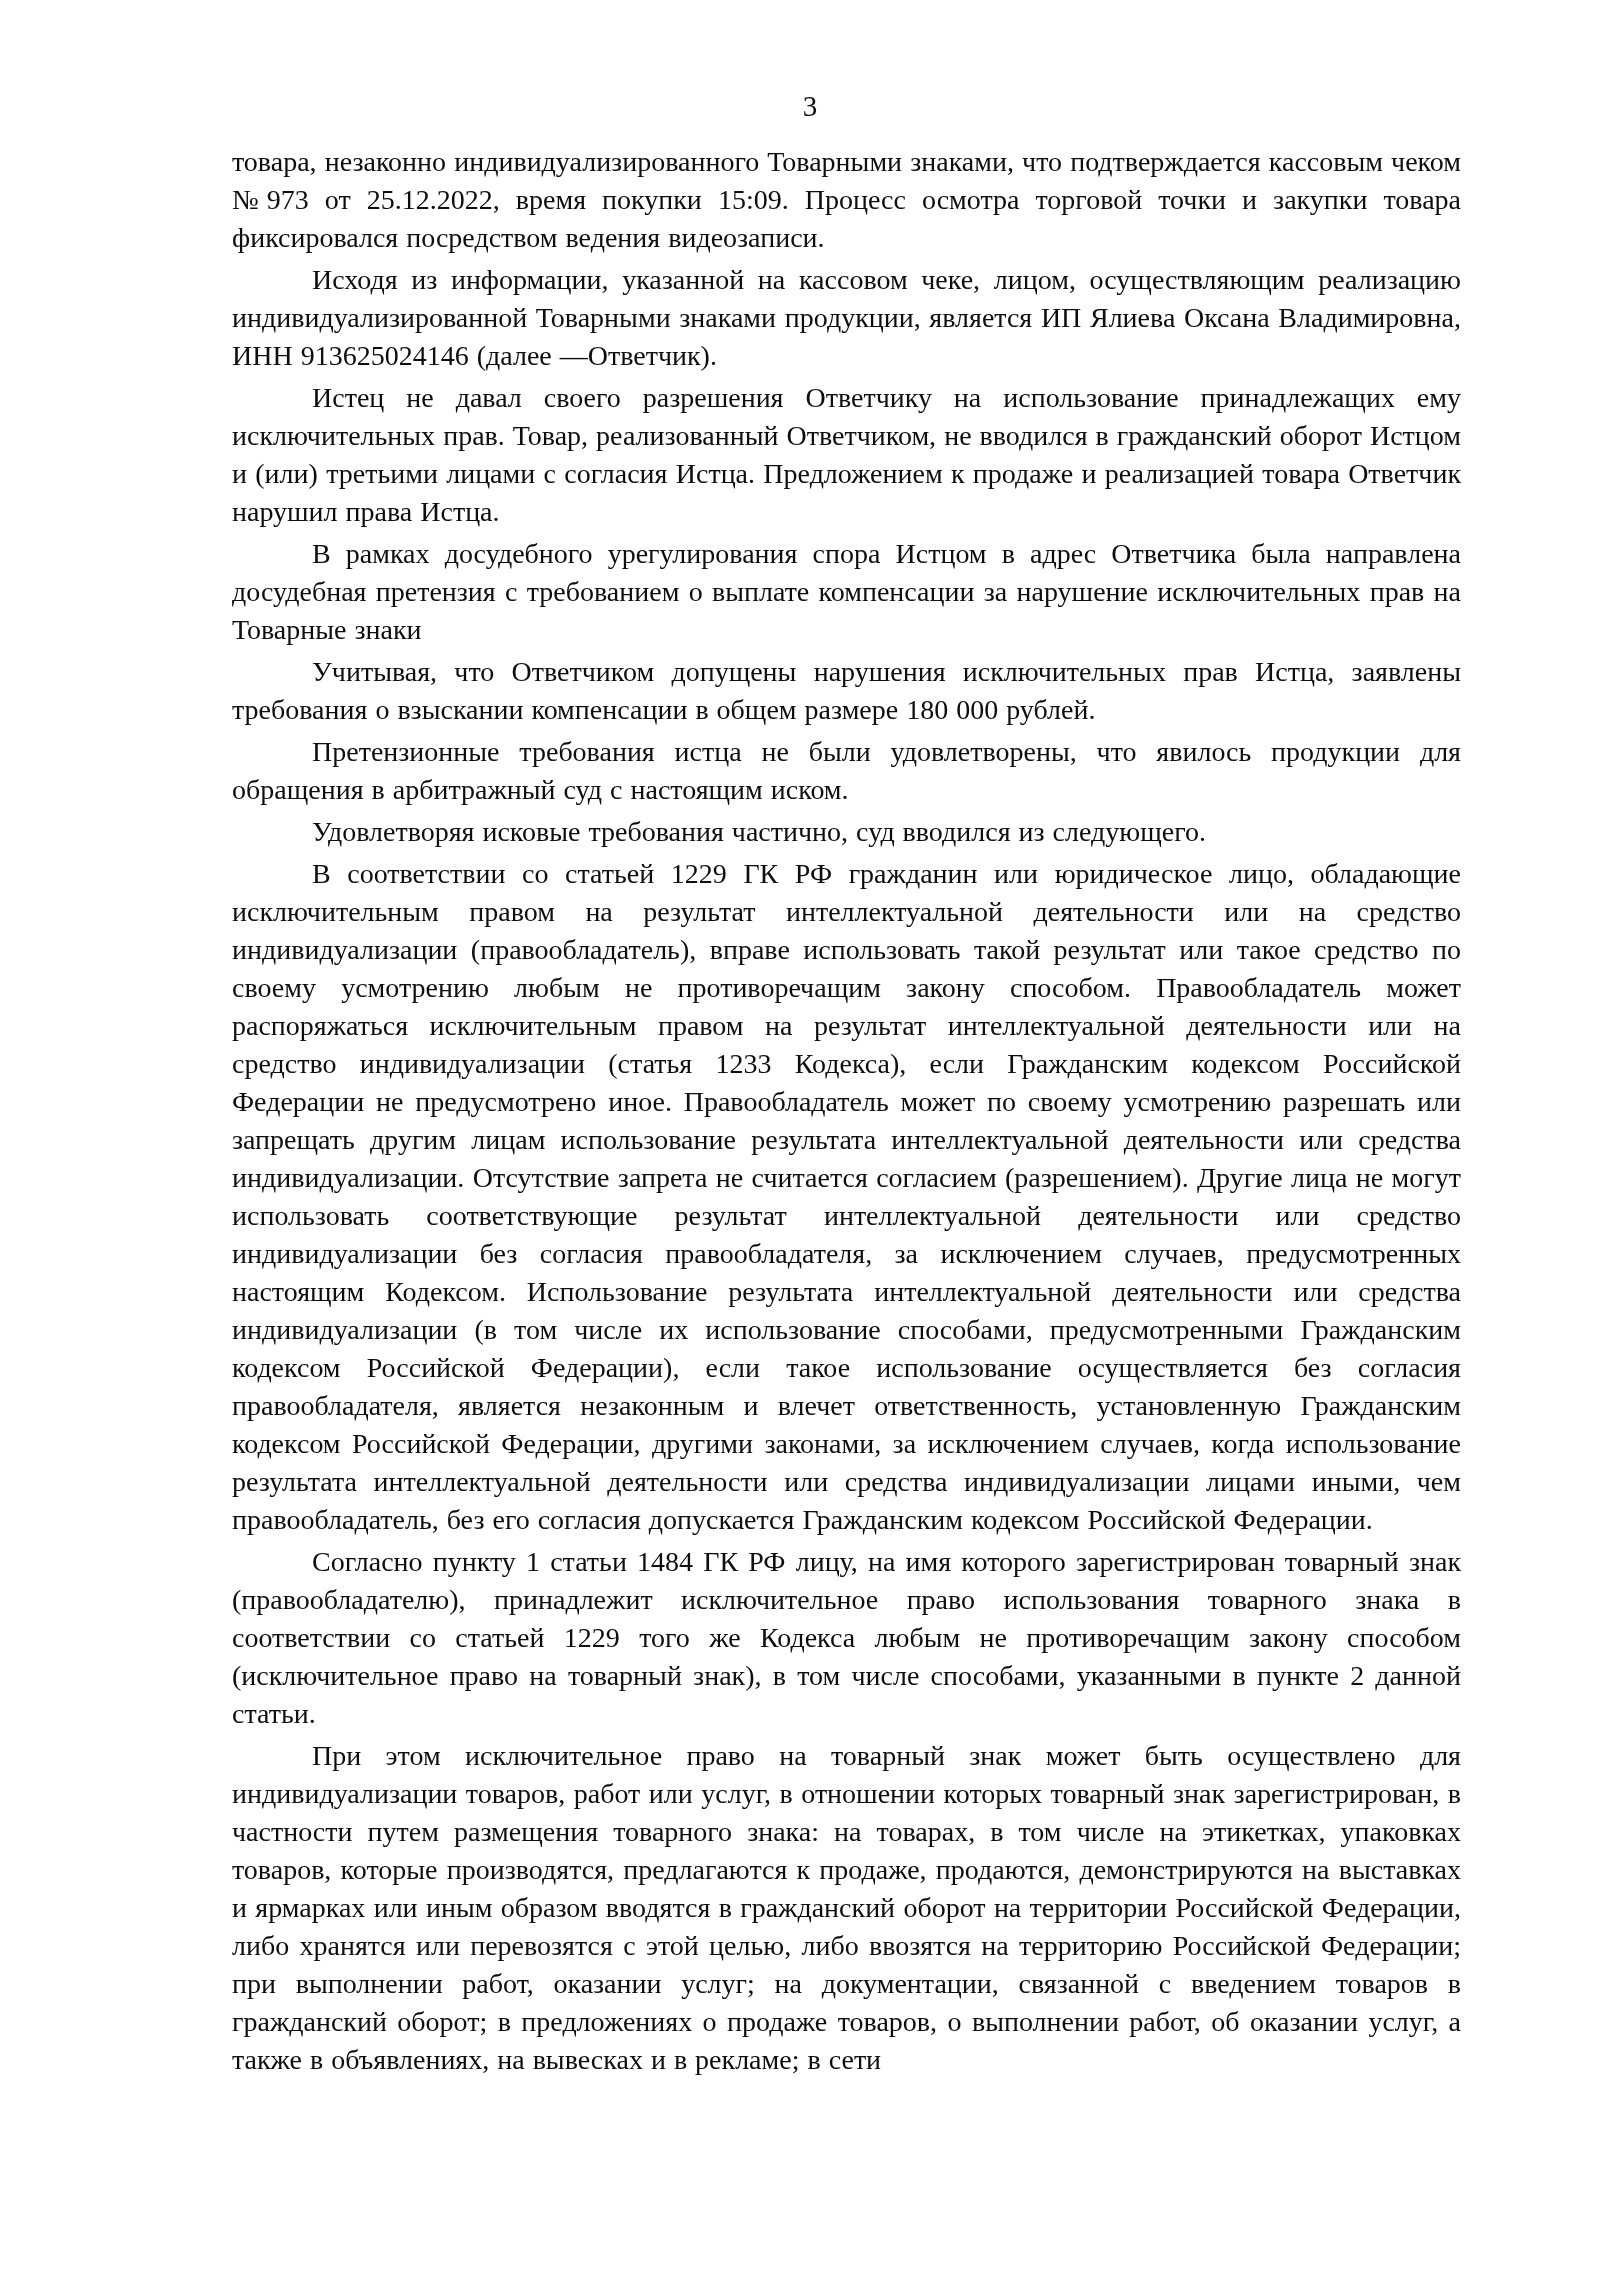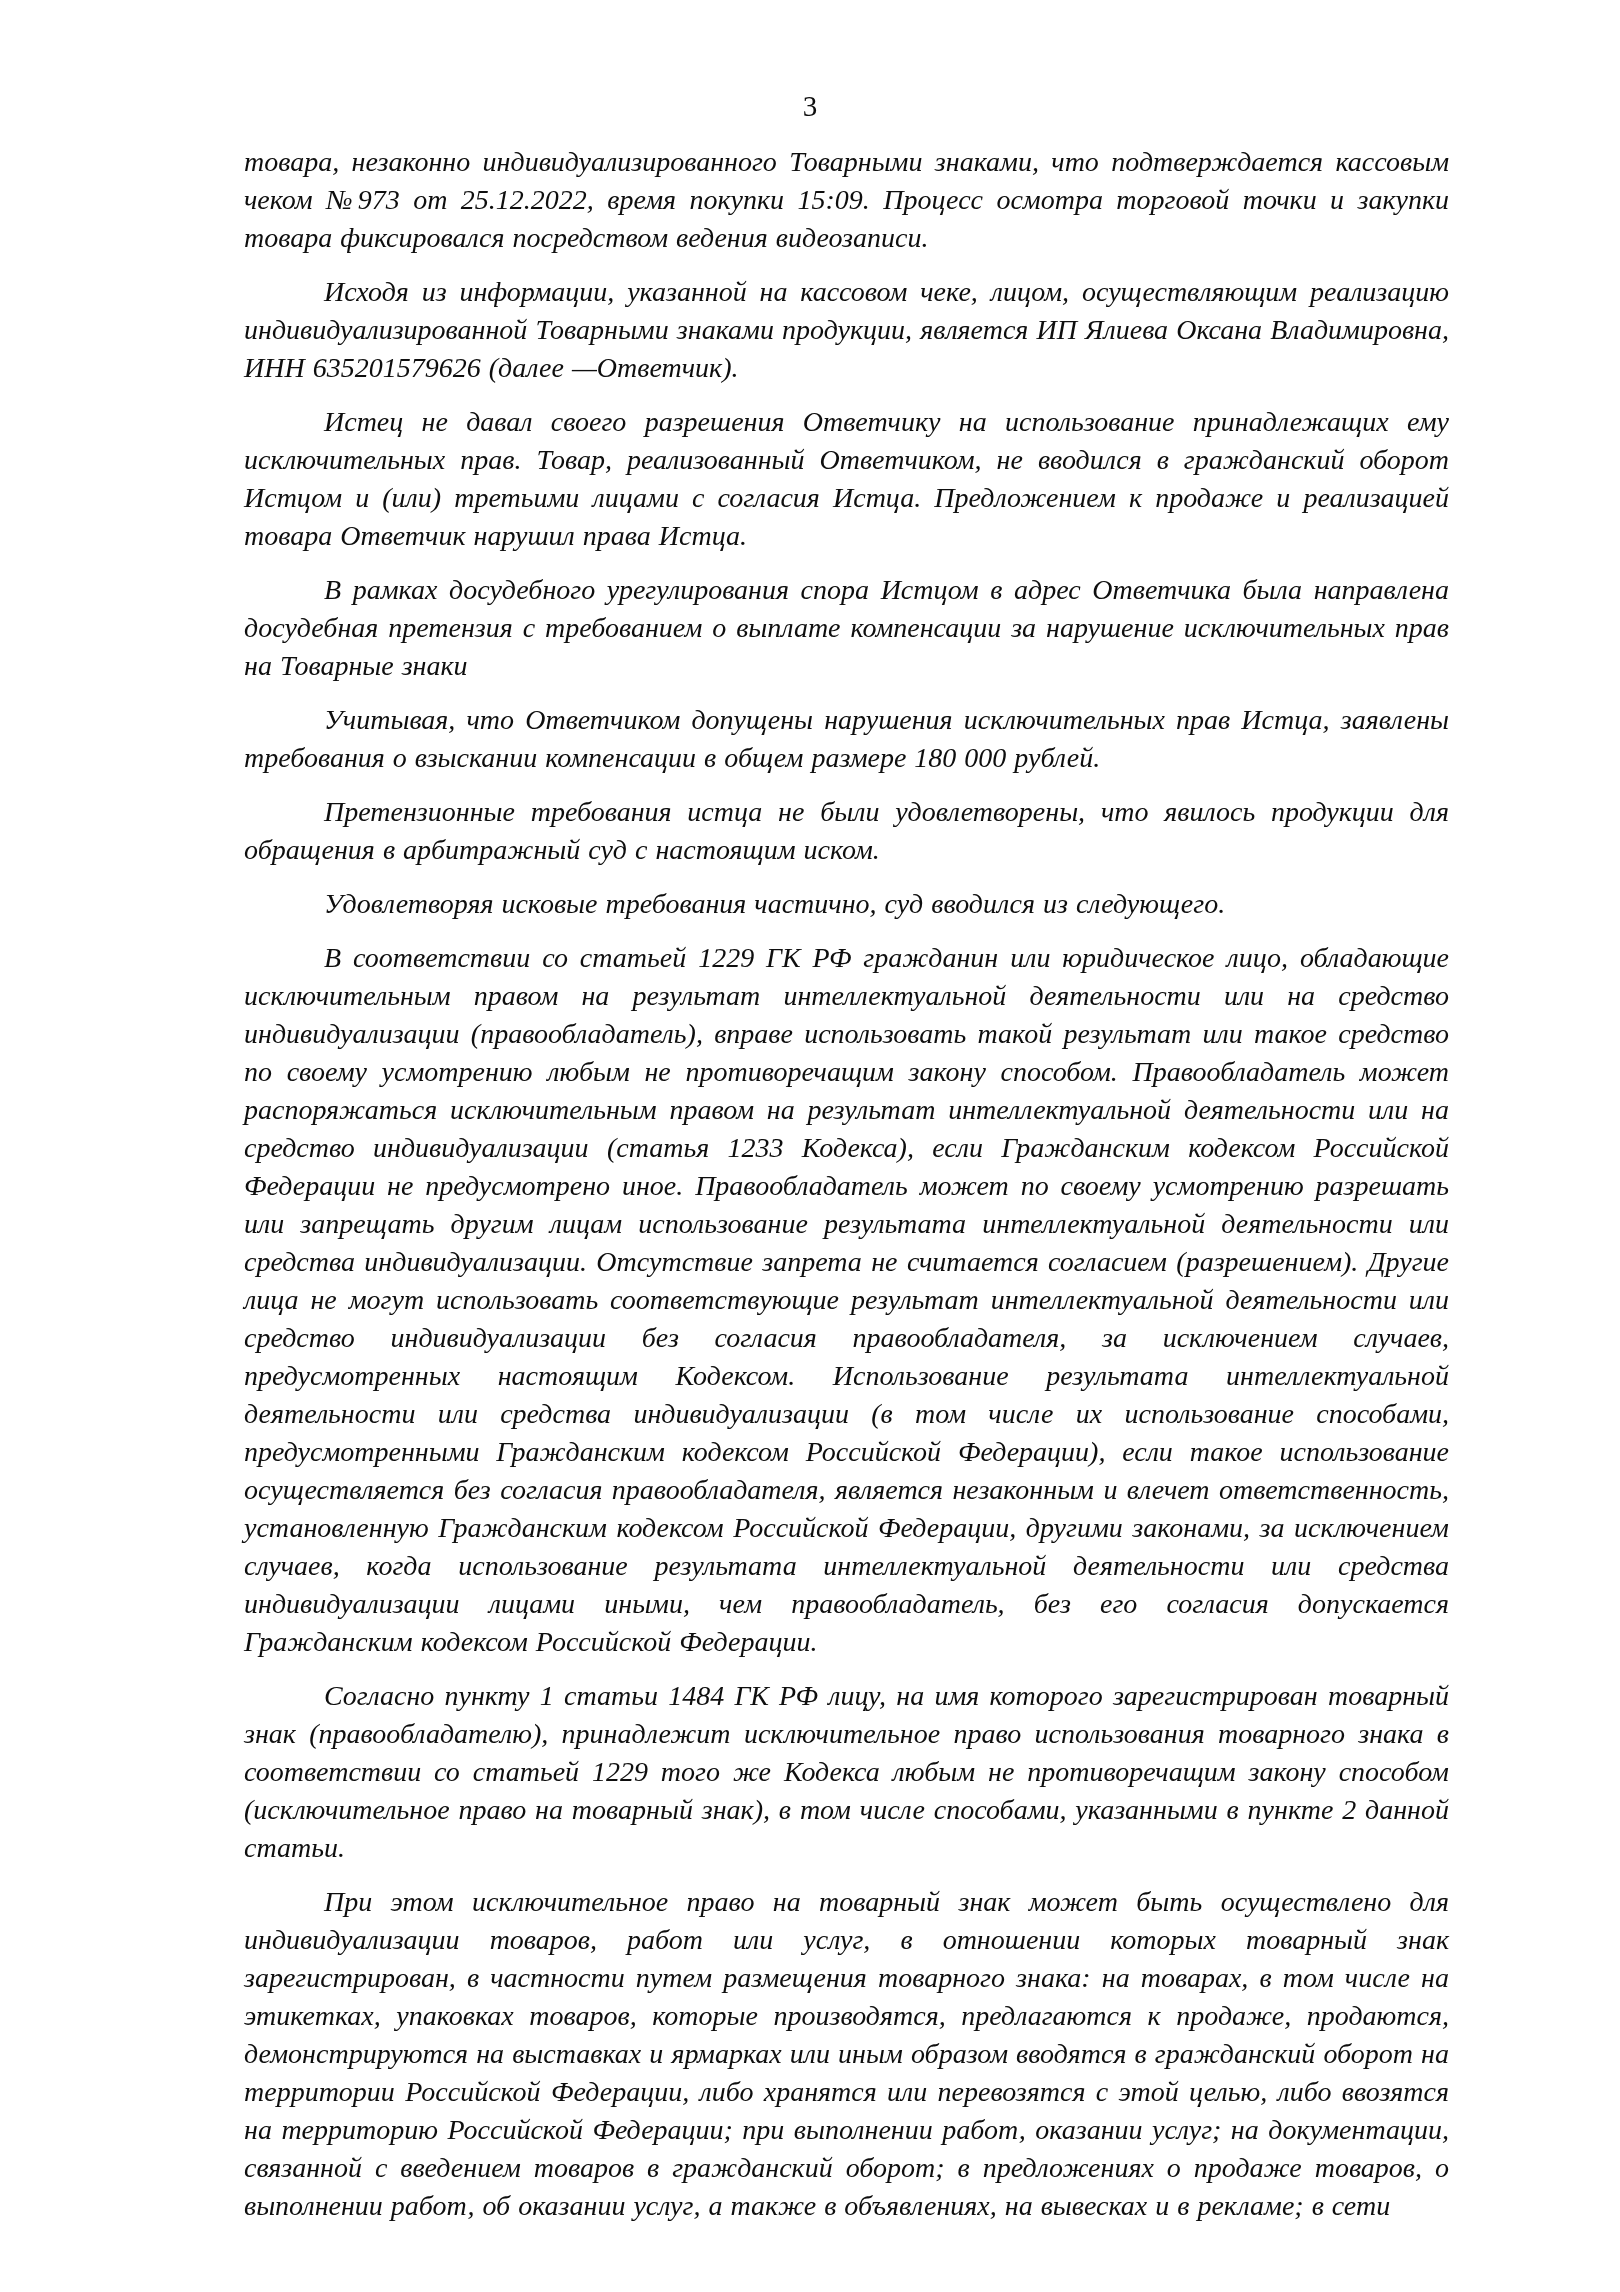--- a/index.html
+++ b/index.html
@@ -24,39 +24,38 @@
     font-size: 29px;
     line-height: 33px;
   }
   .content {
     margin: 19.6px 155px 0 228px;
     font-size: 28px;
     line-height: 38px;
     text-align: justify;
   }
   .content p {
-    margin: 16px;
+    margin: 4px;
     padding: 0;
     text-indent: 80px;
     word-spacing: 1px;
-    font-style: italic;
   }
   .content p.no-indent {
     text-indent: 0;
   }
 </style>
 </head>
 <body>
 
 <div class="page">
   <div class="page-number">3</div>
 
   <div class="content">
     <p class="no-indent">товара, незаконно индивидуализированного Товарными знаками, что подтверждается кассовым чеком №973 от 25.12.2022, время покупки 15:09. Процесс осмотра торговой точки и закупки товара фиксировался посредством ведения видеозаписи.</p>
-    <p>Исходя из информации, указанной на кассовом чеке, лицом, осуществляющим реализацию индивидуализированной Товарными знаками продукции, является ИП Ялиева Оксана Владимировна, ИНН 635201579626 (далее —Ответчик).</p>
+    <p>Исходя из информации, указанной на кассовом чеке, лицом, осуществляющим реализацию индивидуализированной Товарными знаками продукции, является ИП Ялиева Оксана Владимировна, ИНН 913625024146 (далее —Ответчик).</p>
     <p>Истец не давал своего разрешения Ответчику на использование принадлежащих ему исключительных прав. Товар, реализованный Ответчиком, не вводился в гражданский оборот Истцом и (или) третьими лицами с согласия Истца. Предложением к продаже и реализацией товара Ответчик нарушил права Истца.</p>
     <p>В рамках досудебного урегулирования спора Истцом в адрес Ответчика была направлена досудебная претензия с требованием о выплате компенсации за нарушение исключительных прав на Товарные знаки</p>
     <p>Учитывая, что Ответчиком допущены нарушения исключительных прав Истца, заявлены требования о взыскании компенсации в общем размере 180 000 рублей.</p>
     <p>Претензионные требования истца не были удовлетворены, что явилось продукции для обращения в арбитражный суд с настоящим иском.</p>
     <p>Удовлетворяя исковые требования частично, суд вводился из следующего.</p>
     <p>В соответствии со статьей 1229 ГК РФ гражданин или юридическое лицо, обладающие исключительным правом на результат интеллектуальной деятельности или на средство индивидуализации (правообладатель), вправе использовать такой результат или такое средство по своему усмотрению любым не противоречащим закону способом. Правообладатель может распоряжаться исключительным правом на результат интеллектуальной деятельности или на средство индивидуализации (статья 1233 Кодекса), если Гражданским кодексом Российской Федерации не предусмотрено иное. Правообладатель может по своему усмотрению разрешать или запрещать другим лицам использование результата интеллектуальной деятельности или средства индивидуализации. Отсутствие запрета не считается согласием (разрешением). Другие лица не могут использовать соответствующие результат интеллектуальной деятельности или средство индивидуализации без согласия правообладателя, за исключением случаев, предусмотренных настоящим Кодексом. Использование результата интеллектуальной деятельности или средства индивидуализации (в том числе их использование способами, предусмотренными Гражданским кодексом Российской Федерации), если такое использование осуществляется без согласия правообладателя, является незаконным и влечет ответственность, установленную Гражданским кодексом Российской Федерации, другими законами, за исключением случаев, когда использование результата интеллектуальной деятельности или средства индивидуализации лицами иными, чем правообладатель, без его согласия допускается Гражданским кодексом Российской Федерации.</p>
     <p>Согласно пункту 1 статьи 1484 ГК РФ лицу, на имя которого зарегистрирован товарный знак (правообладателю), принадлежит исключительное право использования товарного знака в соответствии со статьей 1229 того же Кодекса любым не противоречащим закону способом (исключительное право на товарный знак), в том числе способами, указанными в пункте 2 данной статьи.</p>
     <p>При этом исключительное право на товарный знак может быть осуществлено для индивидуализации товаров, работ или услуг, в отношении которых товарный знак зарегистрирован, в частности путем размещения товарного знака: на товарах, в том числе на этикетках, упаковках товаров, которые производятся, предлагаются к продаже, продаются, демонстрируются на выставках и ярмарках или иным образом вводятся в гражданский оборот на территории Российской Федерации, либо хранятся или перевозятся с этой целью, либо ввозятся на территорию Российской Федерации; при выполнении работ, оказании услуг; на документации, связанной с введением товаров в гражданский оборот; в предложениях о продаже товаров, о выполнении работ, об оказании услуг, а также в объявлениях, на вывесках и в рекламе; в сети</p>
   </div>
 </div>

